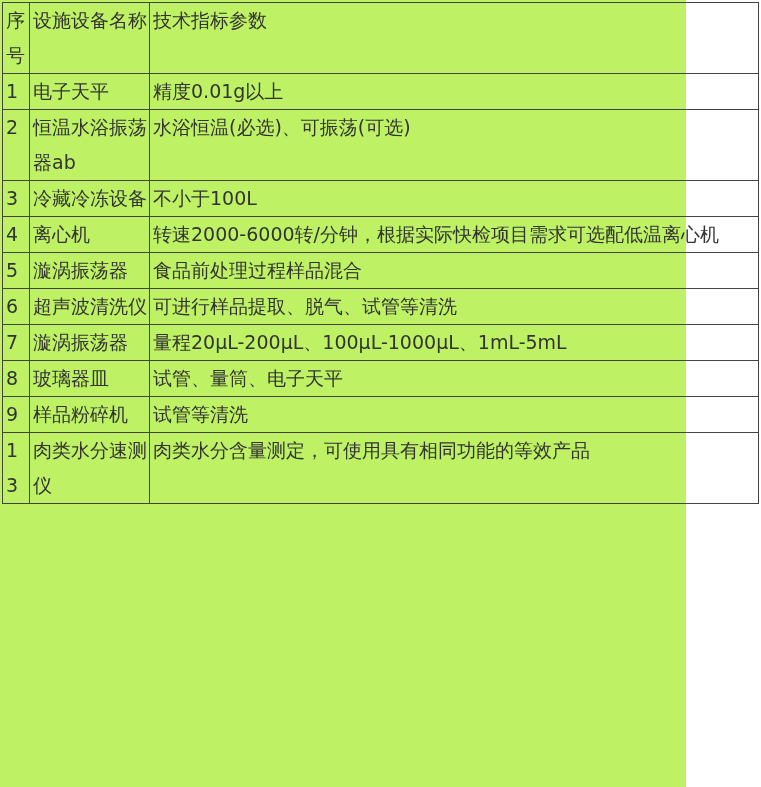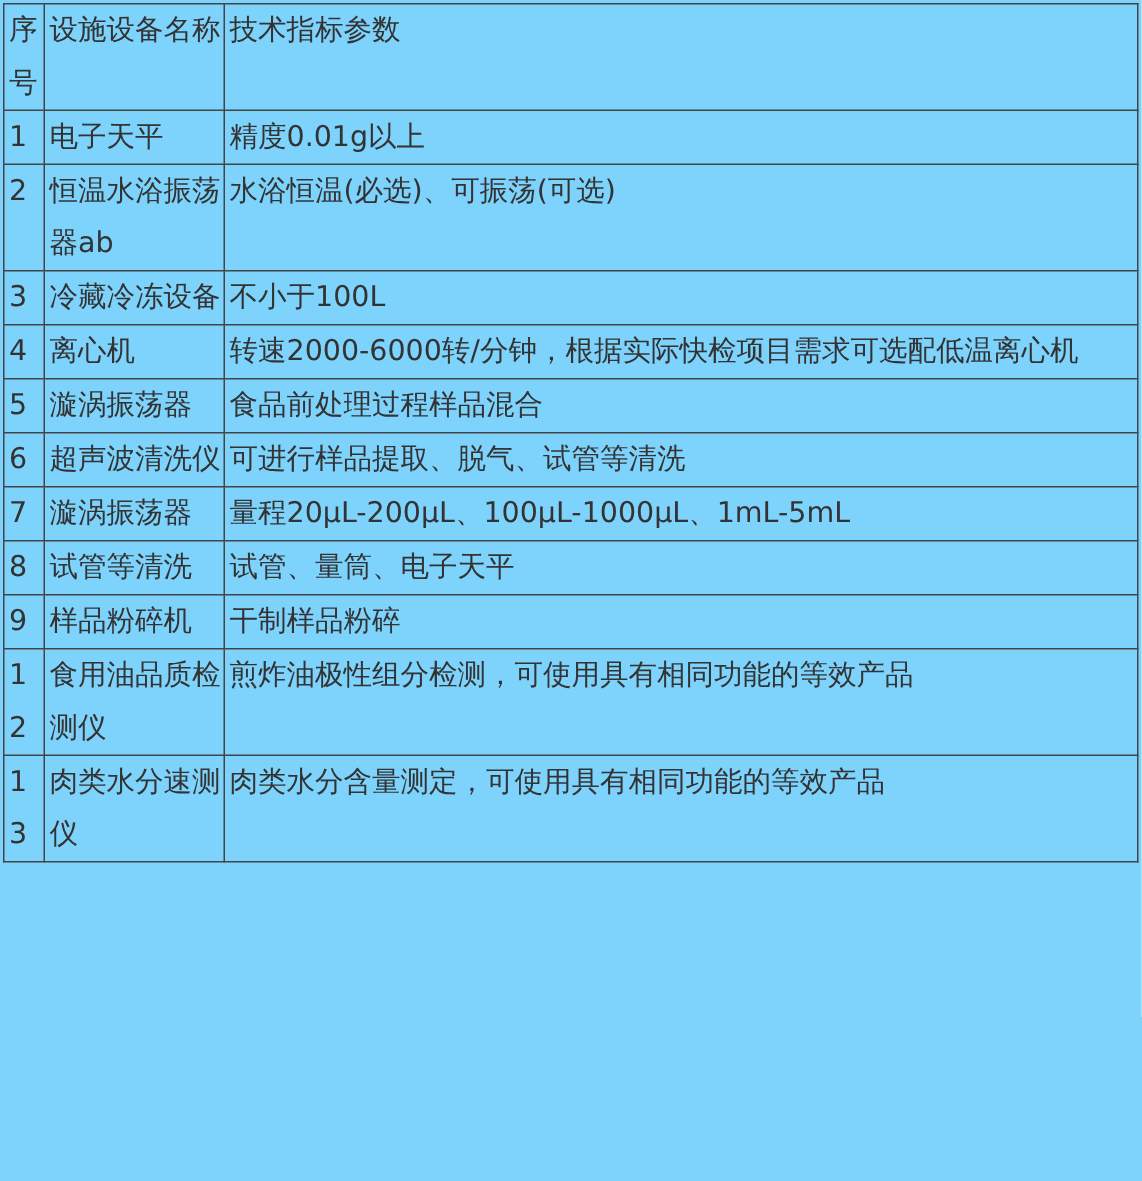--- a/index.html
+++ b/index.html
@@ -7,23 +7,23 @@
     padding: 0;
     background: #ffffff;
   }
   body {
     width: 761px;
     height: 787px;
     overflow: hidden;
     font-family: "DejaVu Sans", "Liberation Sans", sans-serif;
   }
   .page {
-    width: 761px;
+    width: 686px;
     height: 787px;
-    background: #7dd3fc;
+    background: #bef264;
     box-sizing: border-box;
     padding: 2px 1px 0 2px;
   }
   table.spec-table {
     border-collapse: collapse;
     table-layout: fixed;
     width: 757px;
   }
   table.spec-table col.c-no   { width: 27px; }
   table.spec-table col.c-name { width: 120px; }
@@ -92,32 +92,27 @@
           <td>超声波清洗仪</td>
           <td>可进行样品提取、脱气、试管等清洗</td>
         </tr>
         <tr>
           <td>7</td>
           <td>漩涡振荡器</td>
           <td>量程20μL-200μL、100μL-1000μL、1mL-5mL</td>
         </tr>
         <tr>
           <td>8</td>
-          <td>试管等清洗</td>
+          <td>玻璃器皿</td>
           <td>试管、量筒、电子天平</td>
         </tr>
         <tr>
           <td>9</td>
           <td>样品粉碎机</td>
-          <td>干制样品粉碎</td>
-        </tr>
-        <tr>
-          <td>12</td>
-          <td>食用油品质检测仪</td>
-          <td>煎炸油极性组分检测，可使用具有相同功能的等效产品</td>
+          <td>试管等清洗</td>
         </tr>
         <tr>
           <td>13</td>
           <td>肉类水分速测仪</td>
           <td>肉类水分含量测定，可使用具有相同功能的等效产品</td>
         </tr>
       </tbody>
   </table>
 </div>
 

